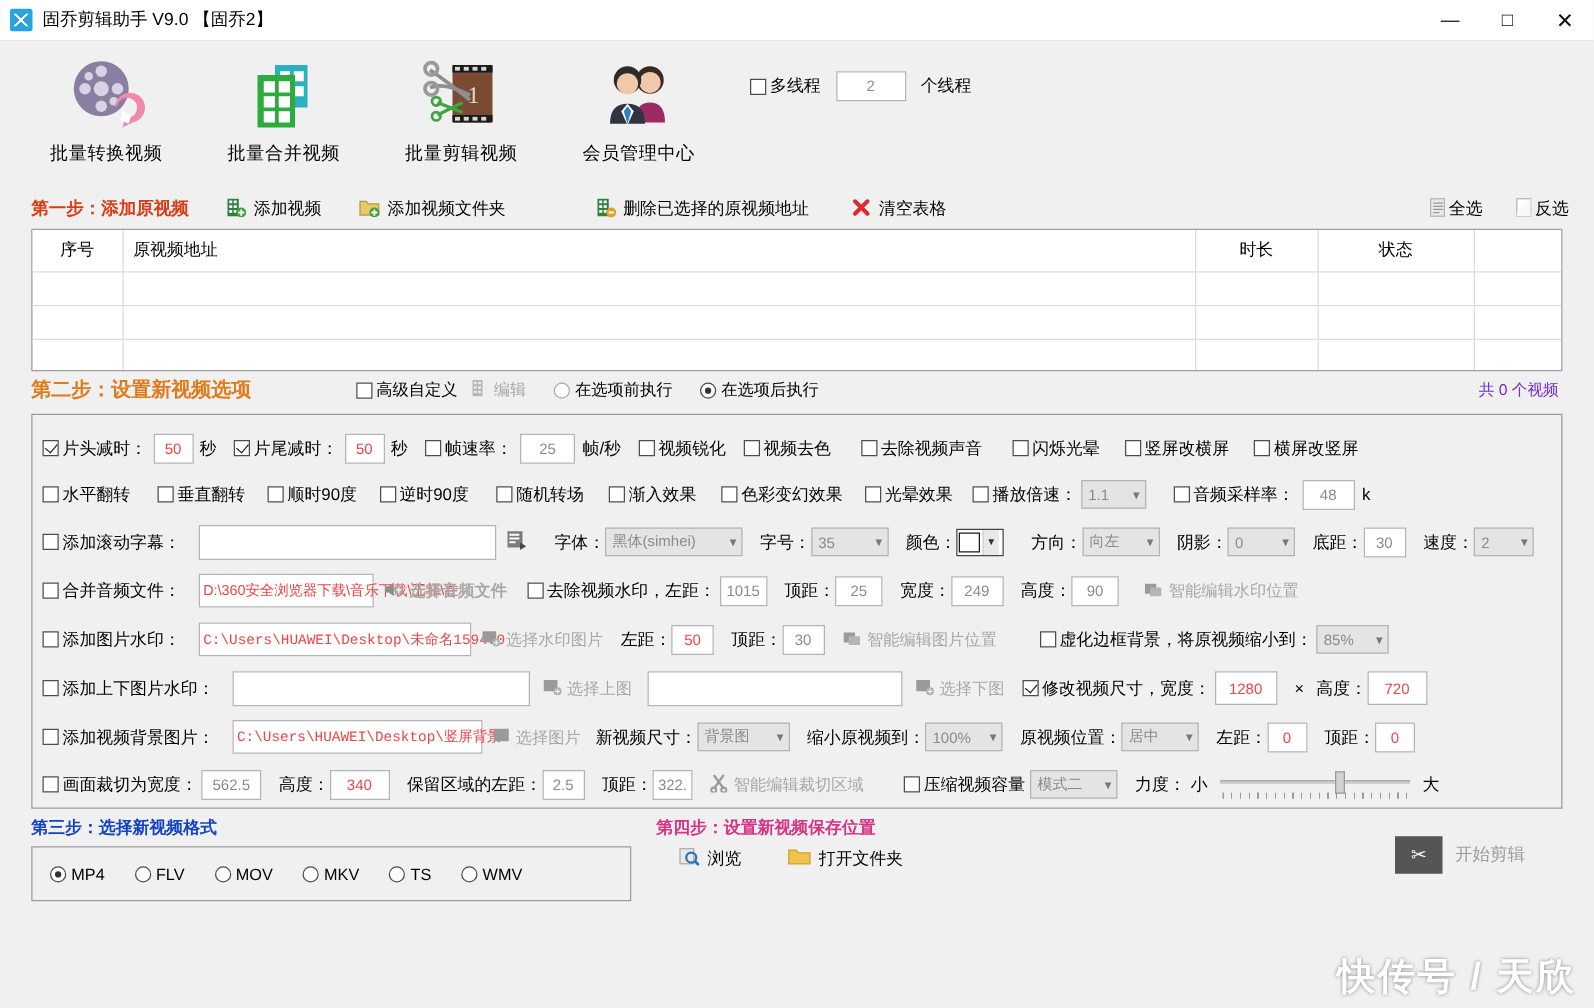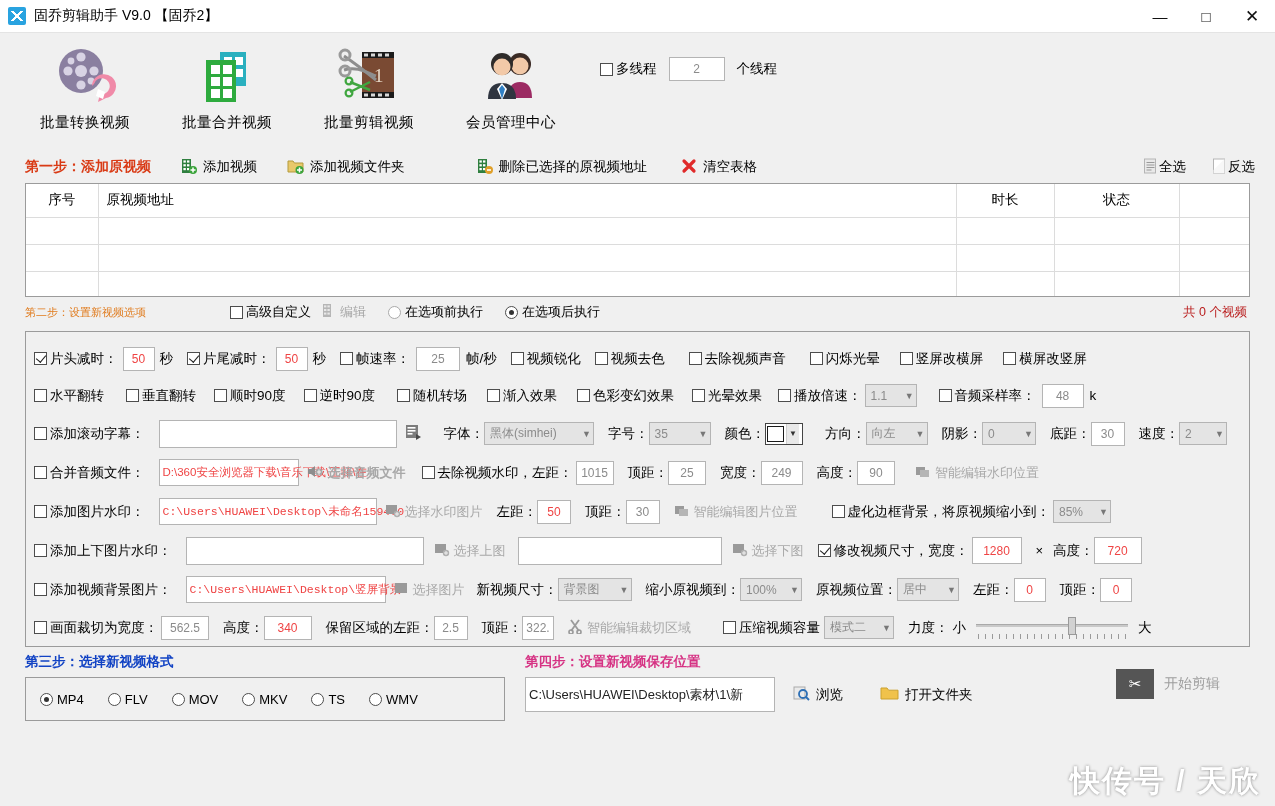--- a/index.html
+++ b/index.html
@@ -100,23 +100,23 @@
   }
   table.grid th.c-idx { width:72px; text-align:center; padding-left:0; }
   table.grid th.c-dur { width:98px; text-align:center; padding-left:0; }
   table.grid th.c-st  { width:125px; text-align:center; padding-left:0; }
   table.grid th.c-pad { width:70px; border-right:none; }
   table.grid td { height:27px; border-top:1px solid #dcdcdc; border-right:1px solid #dcdcdc; }
   table.grid td.c-pad { border-right:none; }
 
   
   .step2 { height:30px; display:flex; align-items:center; padding-left:25px; }
-  .step2 .title { color:#e07b1d; font-size:11px; font-weight:normal; }
+  .step2 .title { color:#e07b1d; font-size:16px; font-weight:bold; }
   .step2 .grp { display:flex; align-items:center; margin-left:26px; font-size:13px; }
-  .count { margin-left:auto; padding-right:28px; font-size:12.5px; color:#b91c1c; }
+  .count { margin-left:auto; padding-right:28px; font-size:12.5px; color:#6d28d9; }
 
   
   .panel {
     margin:4px 25px 0 25px; border:1px solid #9b9b9b; background:#f0f0f0;
     height:316px; padding:8px 8px 0 8px;
   }
   .orow { display:flex; align-items:center; height:37px; white-space:nowrap; }
   .orow.tall { height:39px; }
   .opt { display:flex; align-items:center; margin-right:14px; }
   .opt .lb { font-size:13.5px; }
@@ -849,21 +849,20 @@
       <span class="fmt">
         <span class="rb"></span>
         <span>WMV</span>
       </span>
     </div>
   </div>
 
   <div class="col4">
     <div class="steptitle4">第四步：设置新视频保存位置</div>
     <div class="savebox">
-      <span class="tb txt" style="width:250px;height:35px;font-size:13px;color:#222;">C:\Users\HUAWEI\Desktop\素材\1\新</span>
       <span class="tb-act" style="margin-left:18px;">
         <span>
           <svg width="17" height="16" viewBox="0 0 17 16">
               <rect x="1" y="2" width="11" height="12" fill="#eaeaea" stroke="#a9a9a9"></rect>
           <circle cx="10" cy="9" r="4" fill="none" stroke="#2d6fb5" stroke-width="1.8"></circle>
               <path d="M13 12 L16 15" stroke="#2d6fb5" stroke-width="2"></path>
             </svg>
         </span>
         <span class="tx">浏览</span>
       </span>

